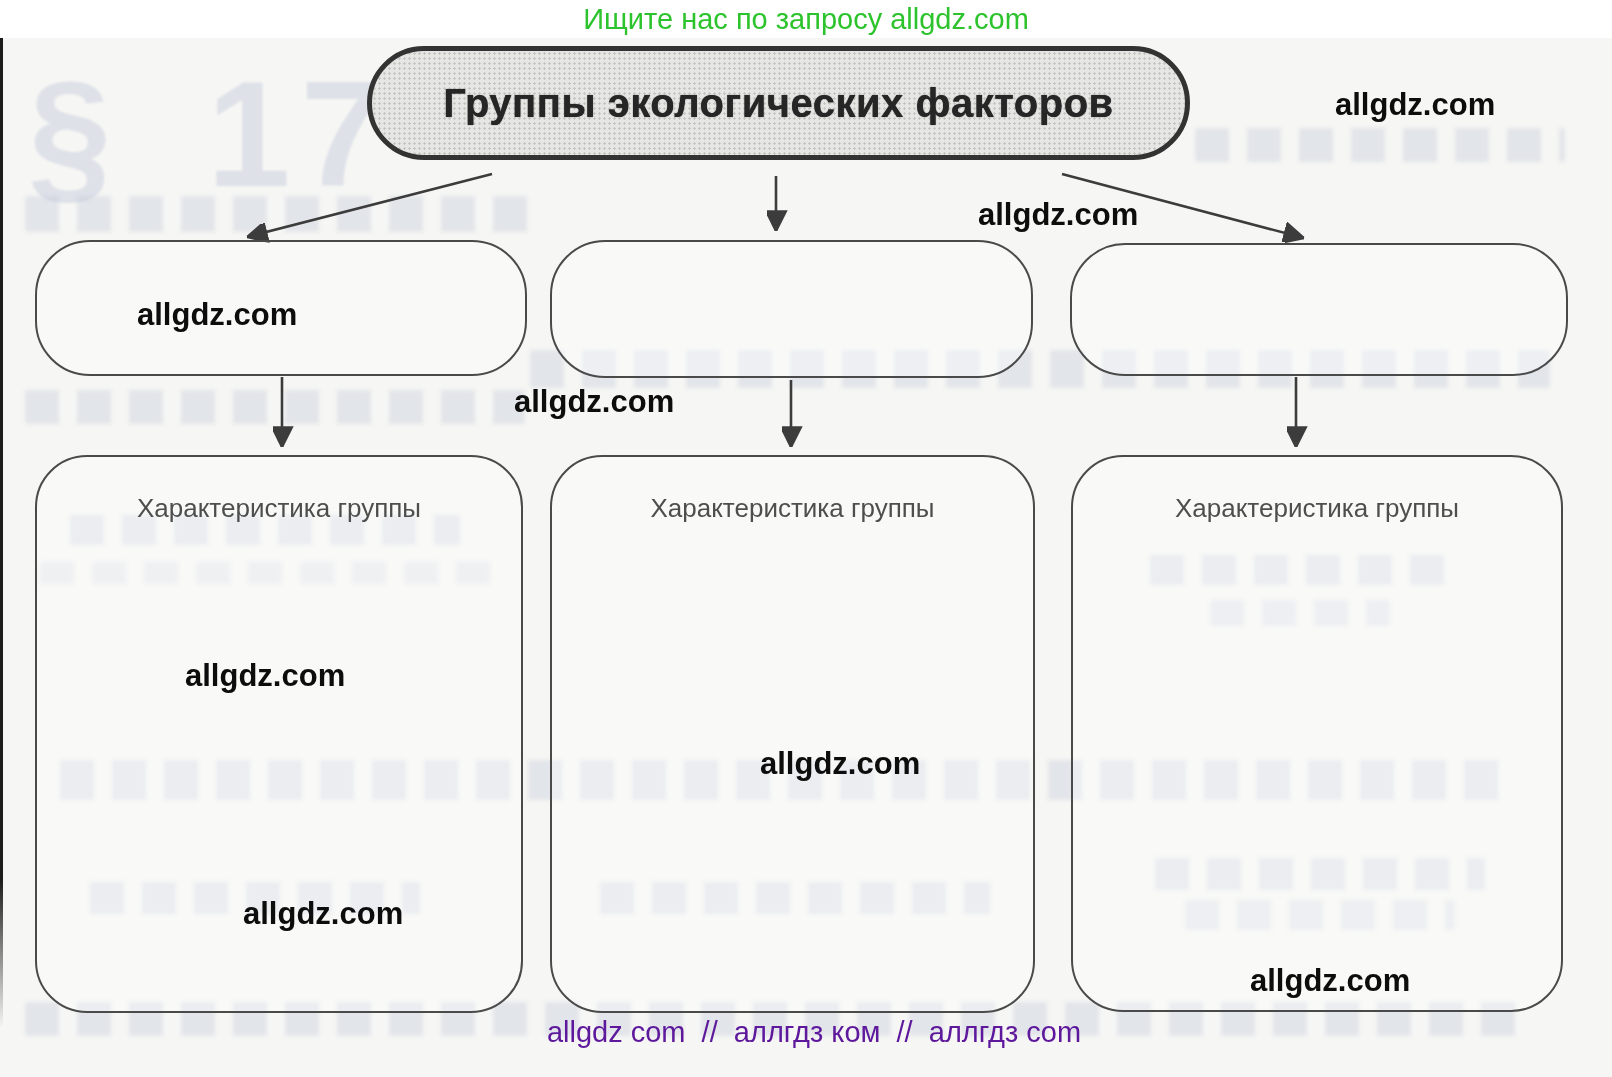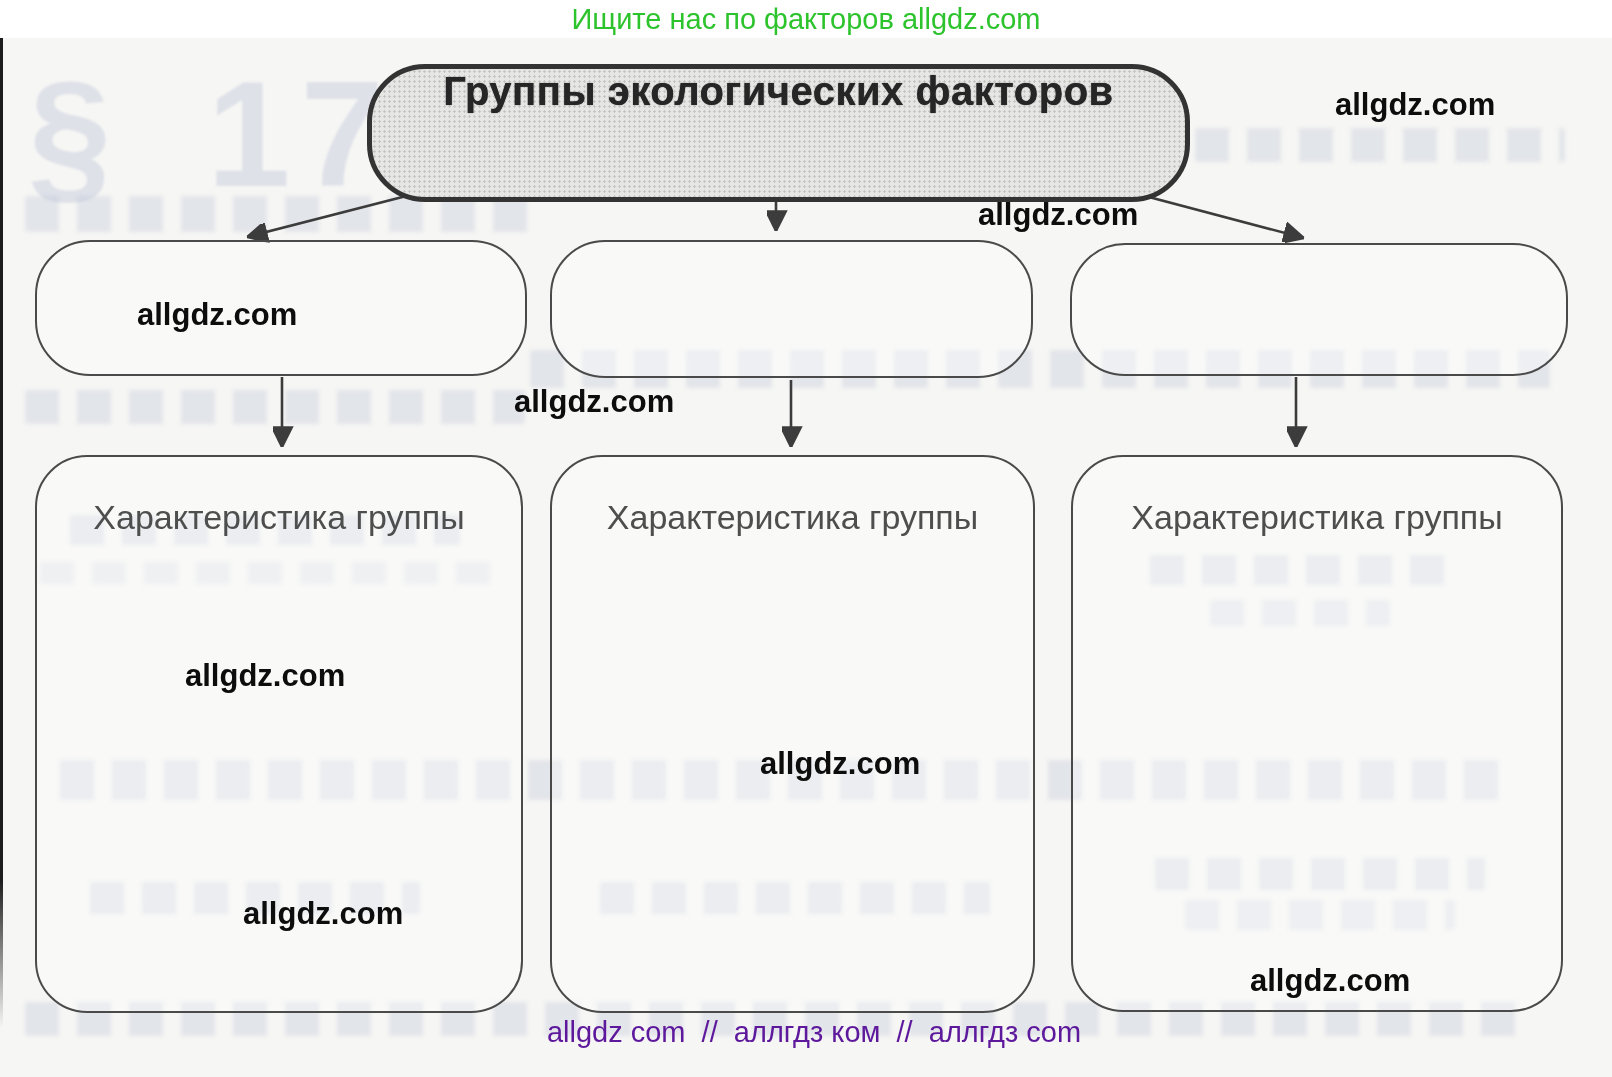--- a/index.html
+++ b/index.html
@@ -30,56 +30,56 @@
     color:rgba(187,196,216,0.40);filter:blur(1.2px);user-select:none;
   }
   .ghost{
     position:absolute;
     background:repeating-linear-gradient(90deg,
       rgba(186,194,212,0.75) 0px, rgba(186,194,212,0.75) 34px,
       rgba(186,194,212,0) 34px, rgba(186,194,212,0) 52px);
     filter:blur(2.2px);opacity:0.45;border-radius:3px;
   }
   .title-box{
-    position:absolute;left:367px;top:64px;width:823px;height:138px;
+    position:absolute;left:367px;top:46px;width:823px;height:114px;
     box-sizing:border-box;border:5px solid #333333;border-radius:58px;
     background-color:#e6e6e4;
     background-image:radial-gradient(circle, rgba(170,170,166,0.55) 1px, rgba(0,0,0,0) 1.4px);
     background-size:5px 5px;
-    display:flex;justify-content:center;
+    display:flex;align-items:center;justify-content:center;
   }
   .title-box .t{
     font-size:40px;font-weight:bold;color:#262626;letter-spacing:0.5px;
     text-shadow:0 0 1px #262626;
   }
   .oval{
     position:absolute;box-sizing:border-box;
     border:2.5px solid #4a4a4a;border-radius:55px;
     background:rgba(255,255,255,0.38);
   }
   .charbox{
     position:absolute;box-sizing:border-box;
     border:2.5px solid #4a4a4a;border-radius:52px;
     background:rgba(255,255,255,0.30);
   }
   .charbox .hdr{
-    margin:35px auto 0 auto;max-width:380px;text-align:center;
-    font-size:34px;line-height:50px;color:#4e4e4e;
+    margin:26px auto 0 auto;max-width:380px;text-align:center;
+    font-size:26px;line-height:50px;color:#4e4e4e;
   }
   .wm{
     position:absolute;font-size:31px;line-height:37px;white-space:nowrap;font-weight:bold;
   }
   svg.arrows{position:absolute;left:0;top:0;width:1612px;height:1077px;pointer-events:none;}
 </style>
 </head>
 <body>
 
 <div class="stage">
 
-  <div class="banner-top" style="color:#2cc32c;">Ищите нас по факторов allgdz.com</div>
+  <div class="banner-top" style="color:#2cc32c;">Ищите нас по запросу allgdz.com</div>
 
   <div class="page"></div>
   <div class="scan-edge"></div>
 
   <div class="faded-section">§ 17</div>
 
   <div class="ghost" style="left:1195px;top:128px;width:370px;height:34px;"></div>
   <div class="ghost" style="left:25px;top:196px;width:510px;height:36px;"></div>
   <div class="ghost" style="left:530px;top:350px;width:1020px;height:38px;"></div>
   <div class="ghost" style="left:25px;top:390px;width:500px;height:34px;"></div>

